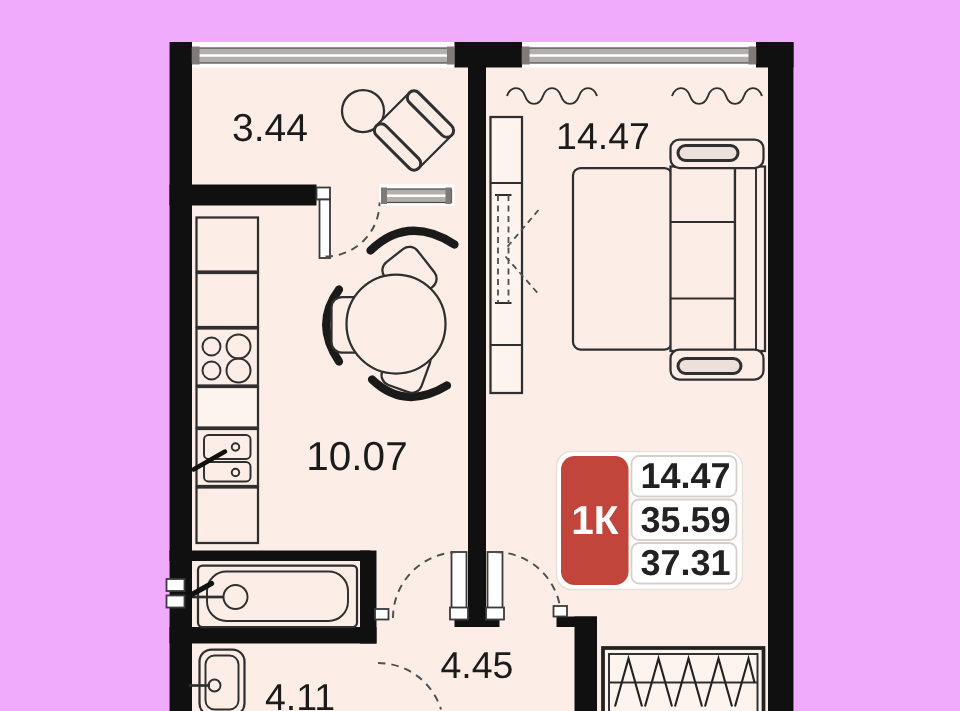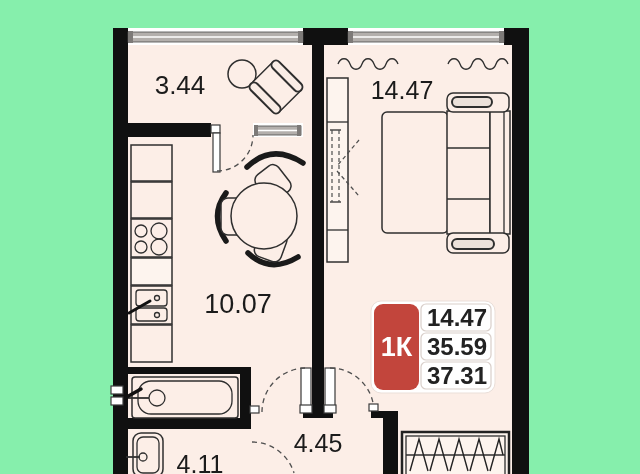--- a/index.html
+++ b/index.html
@@ -3,21 +3,21 @@
 <meta charset="utf-8">
 <style>
   :root{
     --color-floor:#fceee7;
     --color-wall:#101010;
     --color-outline:#2f2f2f;
     --color-window:#b3afac;
     --color-accent:#c2453c;
   }
   html,body{margin:0;padding:0;background:#fff;}
-  .stage{width:640px;height:474px;position:relative;background:#86efac;overflow:hidden;}
+  .stage{width:640px;height:474px;position:relative;background:#f0abfc;overflow:hidden;}
   svg{display:block;}
   .wall{fill:var(--color-wall);}
   .floorfill{fill:var(--color-floor);}
   .furn{fill:var(--color-floor);stroke:var(--color-outline);stroke-width:1.5;}
   .furnlight{fill:#fdf4ee;stroke:var(--color-outline);stroke-width:1.5;}
   .whitebox{fill:#ffffff;stroke:#3a3a3a;stroke-width:1.2;}
   .thin{fill:none;stroke:var(--color-outline);stroke-width:1.3;}
   .thick{fill:none;stroke:#1a1a1a;stroke-width:5.5;stroke-linecap:round;}
   .dasharc{fill:none;stroke:#4f4f4f;stroke-width:1.3;stroke-dasharray:5 4;}
   .dashline{fill:none;stroke:#4f4f4f;stroke-width:1.2;stroke-dasharray:4 3;}

